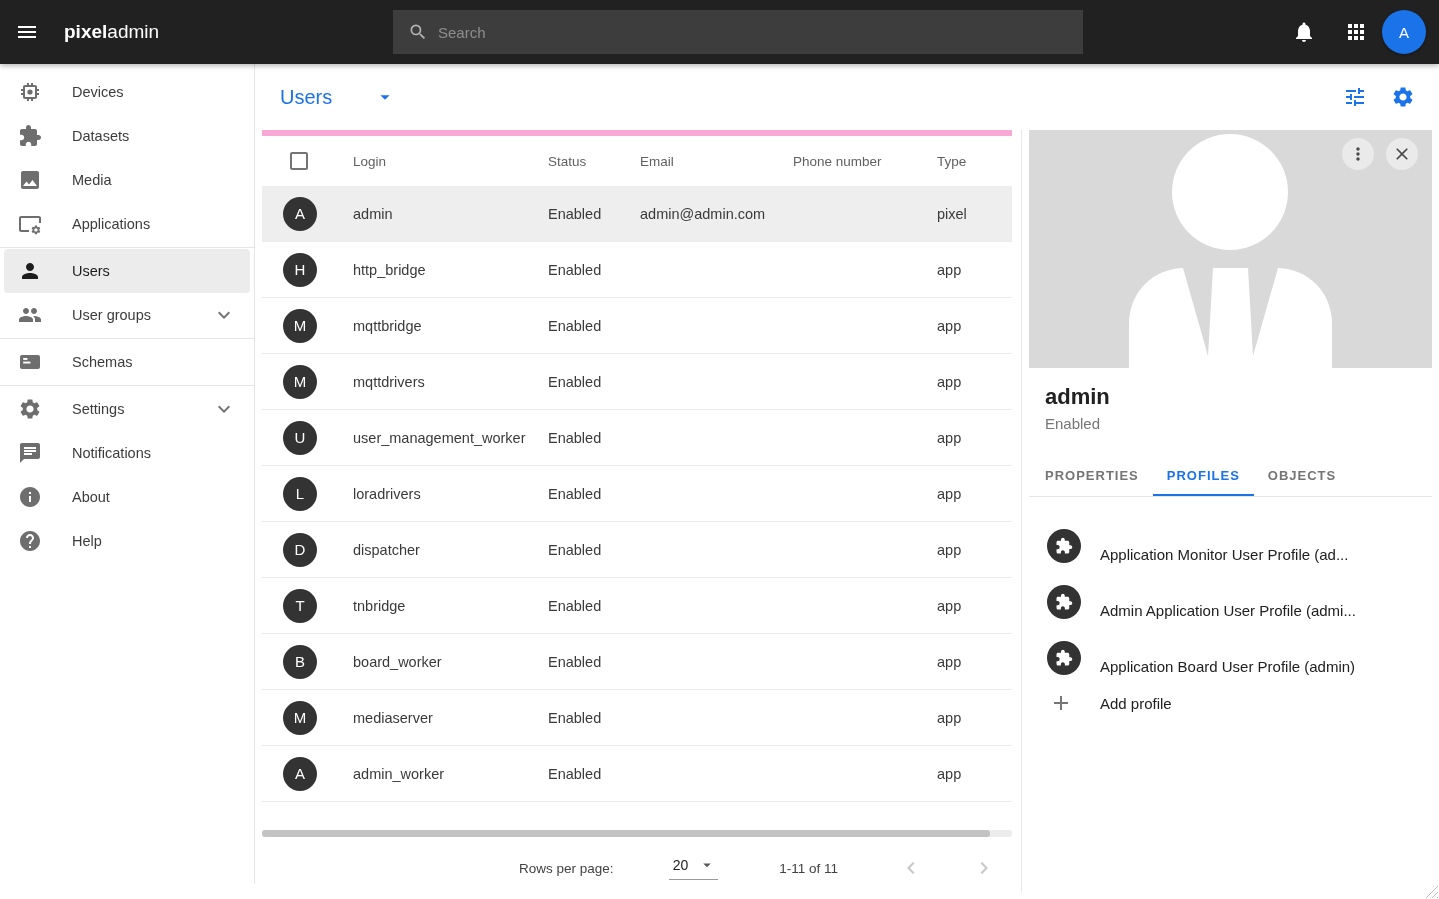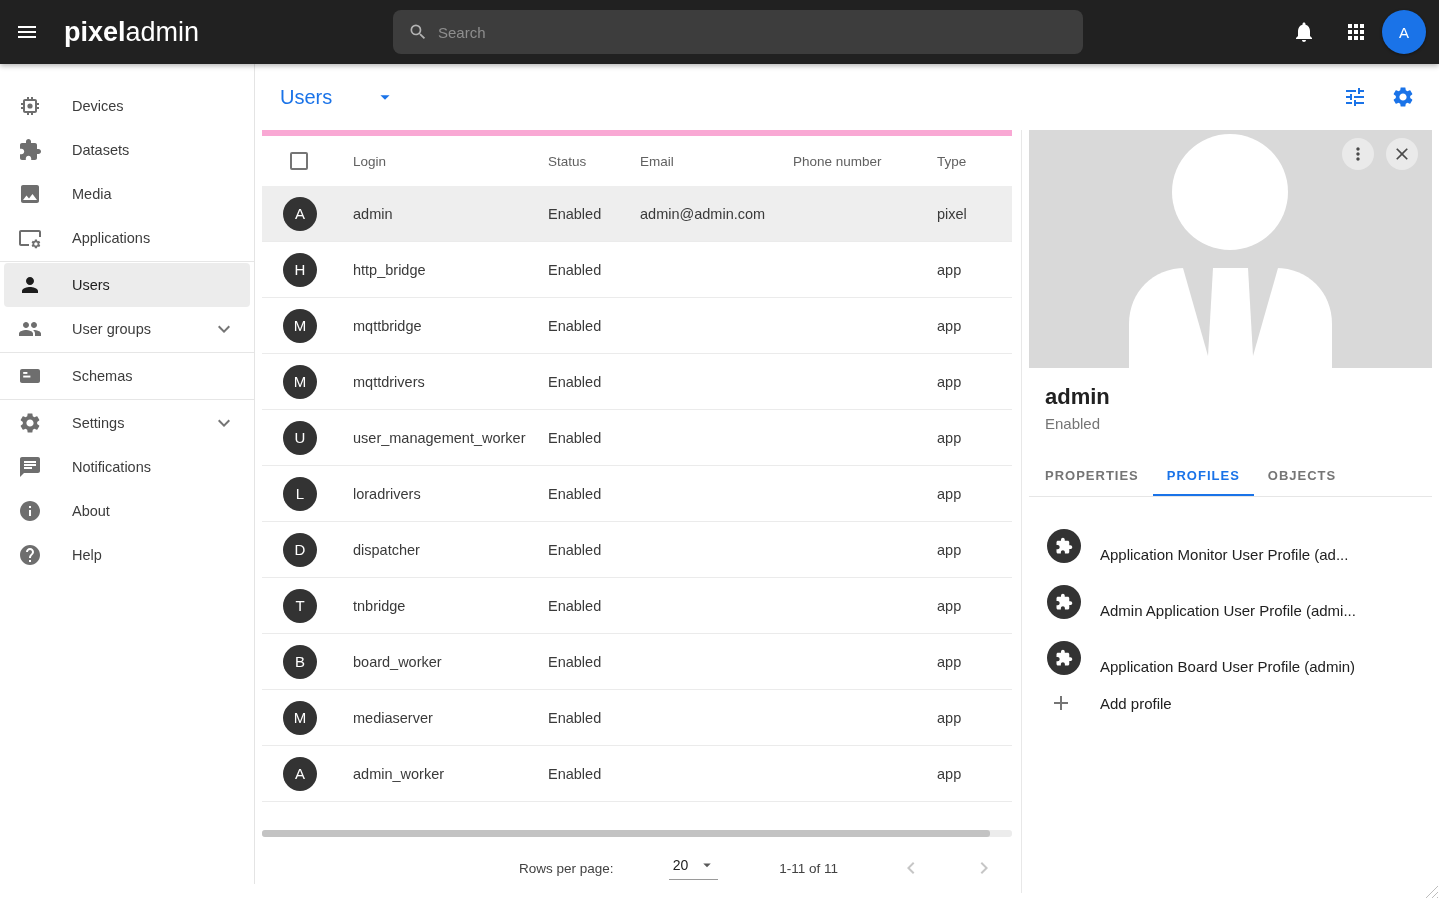--- a/index.html
+++ b/index.html
@@ -13,47 +13,47 @@
   svg { display: block; }
 
   
   .topbar {
     position: absolute; top: 0; left: 0; width: 1439px; height: 64px;
     background: #212121; display: flex; align-items: center; z-index: 30;
     box-shadow: 0 2px 5px rgba(0,0,0,.28);
   }
   .menu-btn { width: 48px; height: 48px; margin-left: 3px; display: flex; align-items: center; justify-content: center; cursor: pointer; }
   .menu-btn svg { fill: #fff; }
-  .logo { margin-left: 13px; font-size: 27px; color: #fff; white-space: nowrap; }
+  .logo { margin-left: 13px; font-size: 19px; color: #fff; white-space: nowrap; }
   .logo .b { font-weight: 700; }
   .logo .l { font-weight: 400; }
   .search {
     position: absolute; left: 393px; top: 10px; width: 690px; height: 44px;
-    background: #3d3d3d; border-radius: 8px; display: flex; align-items: center;
+    background: #3d3d3d; border-radius: 0; display: flex; align-items: center;
   }
   .search svg { margin-left: 15px; fill: #b3b3b3; }
   .search input {
     background: transparent; border: 0; outline: 0; margin-left: 10px; width: 620px;
     font-family: inherit; font-size: 15px; color: #e0e0e0;
   }
   .search input::placeholder { color: #8e8e8e; }
   .top-icon { position: absolute; top: 20px; width: 24px; height: 24px; cursor: pointer; }
   .top-icon svg { fill: #fff; }
   .bell { left: 1292px; }
   .apps { left: 1344px; }
   .top-avatar {
     position: absolute; left: 1382px; top: 10px; width: 44px; height: 44px; border-radius: 50%;
     background: #1a73e8; color: #fff; font-size: 15px; display: flex; align-items: center;
     justify-content: center; cursor: pointer; box-shadow: 0 1px 3px rgba(0,0,0,.4);
   }
 
   
   .sidebar {
     position: absolute; top: 64px; left: 0; width: 255px; bottom: 15px;
-    background: #fff; border-right: 1px solid #e4e4e4; padding-top: 20px; z-index: 5;
+    background: #fff; border-right: 1px solid #e4e4e4; padding-top: 6px; z-index: 5;
   }
   .side-item {
     height: 44px; margin: 0 4px; padding-left: 14px; border-radius: 4px;
     display: flex; align-items: center; position: relative; cursor: pointer;
   }
   .side-item svg.mi { fill: #6e6e6e; flex: 0 0 24px; }
   .side-item .lbl { margin-left: 30px; font-size: 14.5px; color: #3c3c3c; }
   .side-item.selected { background: #ececec; }
   .side-item.selected svg.mi { fill: #1d1d1d; }
   .side-item.selected .lbl { color: #1d1d1d; }

